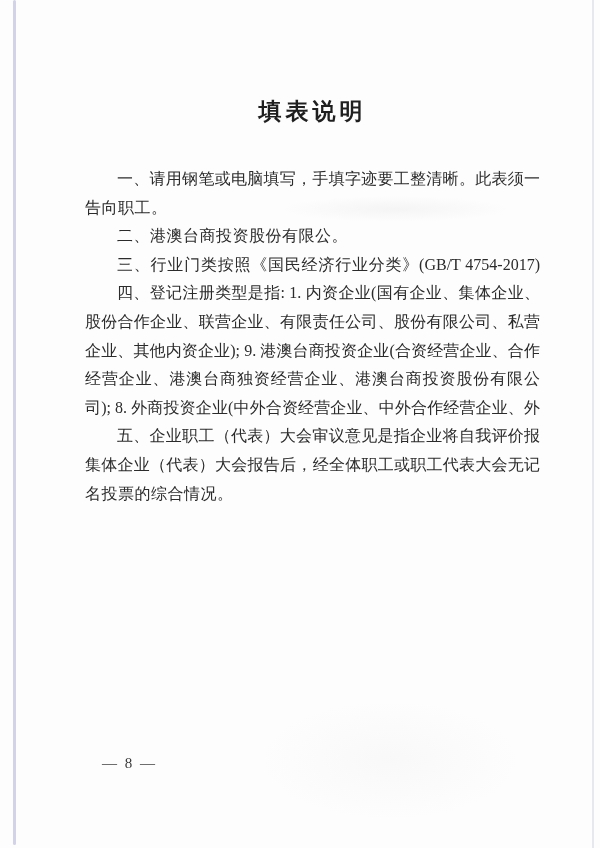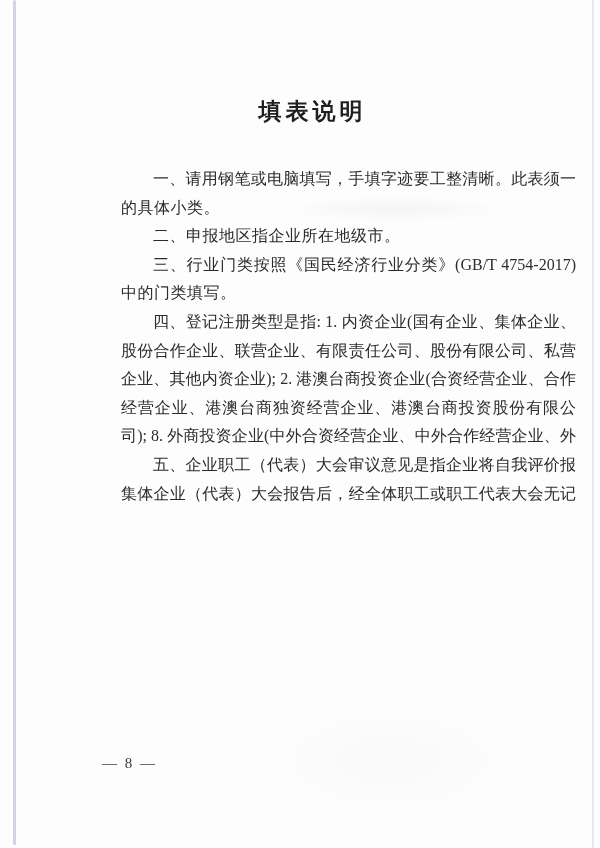--- a/index.html
+++ b/index.html
@@ -61,21 +61,20 @@
     font-weight: bold;
     letter-spacing: 4px;
     color: #1f1f1f;
   }
   .body {
     position: absolute;
     top: 165px;
     left: 85px;
     width: 455px;
     font-size: 16px;
-    margin-left: 36px;
   }
   .line {
     height: 28.6px;
     line-height: 28.6px;
     white-space: nowrap;
     text-align: left;
     letter-spacing: 0.5px;
   }
   .line.justify {
     white-space: normal;
@@ -102,27 +101,27 @@
 <div class="page">
   <div class="scan-line-left"></div>
   <div class="scan-line-right"></div>
   <div class="smudge-a"></div>
   <div class="smudge-b"></div>
 
   <h1 class="title">填表说明</h1>
 
   <div class="body" id="body-lines">
       <div class="line indent justify">一、请用钢笔或电脑填写，手填字迹要工整清晰。此表须一</div>
-      <div class="line">的具体小类。</div>
-      <div class="line indent">二、申报地区指企业所在地级市。</div>
+      <div class="line">告向职工。</div>
+      <div class="line indent">二、港澳台商投资股份有限公。</div>
       <div class="line indent justify">三、行业门类按照《国民经济行业分类》(GB/T 4754-2017)</div>
-      <div class="line">中的门类填写。</div>
       <div class="line indent justify">四、登记注册类型是指: 1. 内资企业(国有企业、集体企业、</div>
       <div class="line justify">股份合作企业、联营企业、有限责任公司、股份有限公司、私营</div>
-      <div class="line justify">企业、其他内资企业); 2. 港澳台商投资企业(合资经营企业、合作</div>
+      <div class="line justify">企业、其他内资企业); 9. 港澳台商投资企业(合资经营企业、合作</div>
       <div class="line justify">经营企业、港澳台商独资经营企业、港澳台商投资股份有限公</div>
       <div class="line justify">司); 8. 外商投资企业(中外合资经营企业、中外合作经营企业、外</div>
       <div class="line indent justify">五、企业职工（代表）大会审议意见是指企业将自我评价报</div>
       <div class="line justify">集体企业（代表）大会报告后，经全体职工或职工代表大会无记</div>
+      <div class="line">名投票的综合情况。</div>
     </div>
 
   <div class="page-number">— 8 —</div>
 </div>
 
 </body></html>

